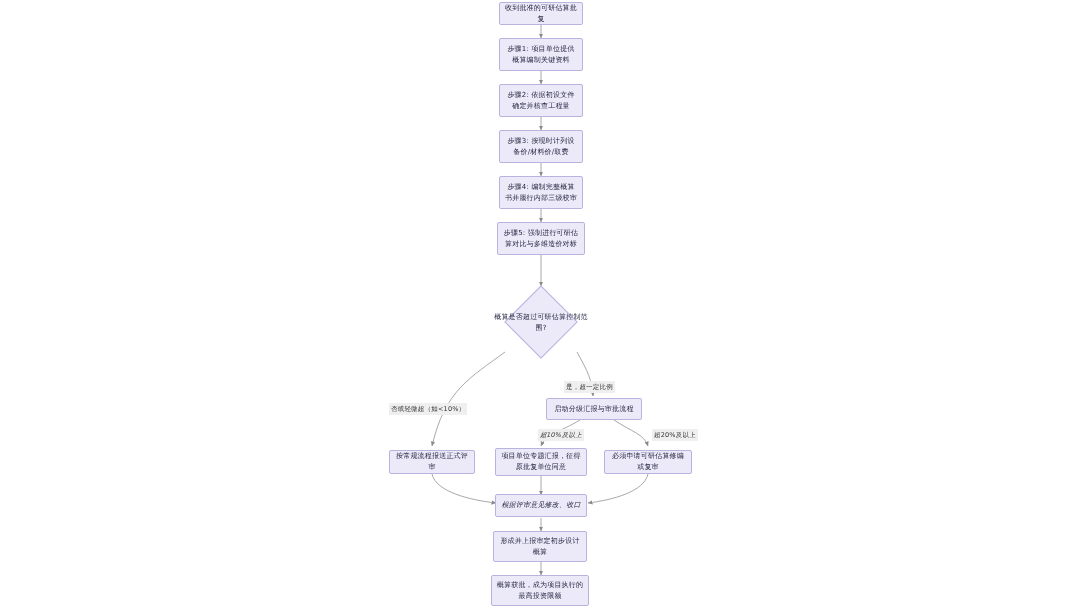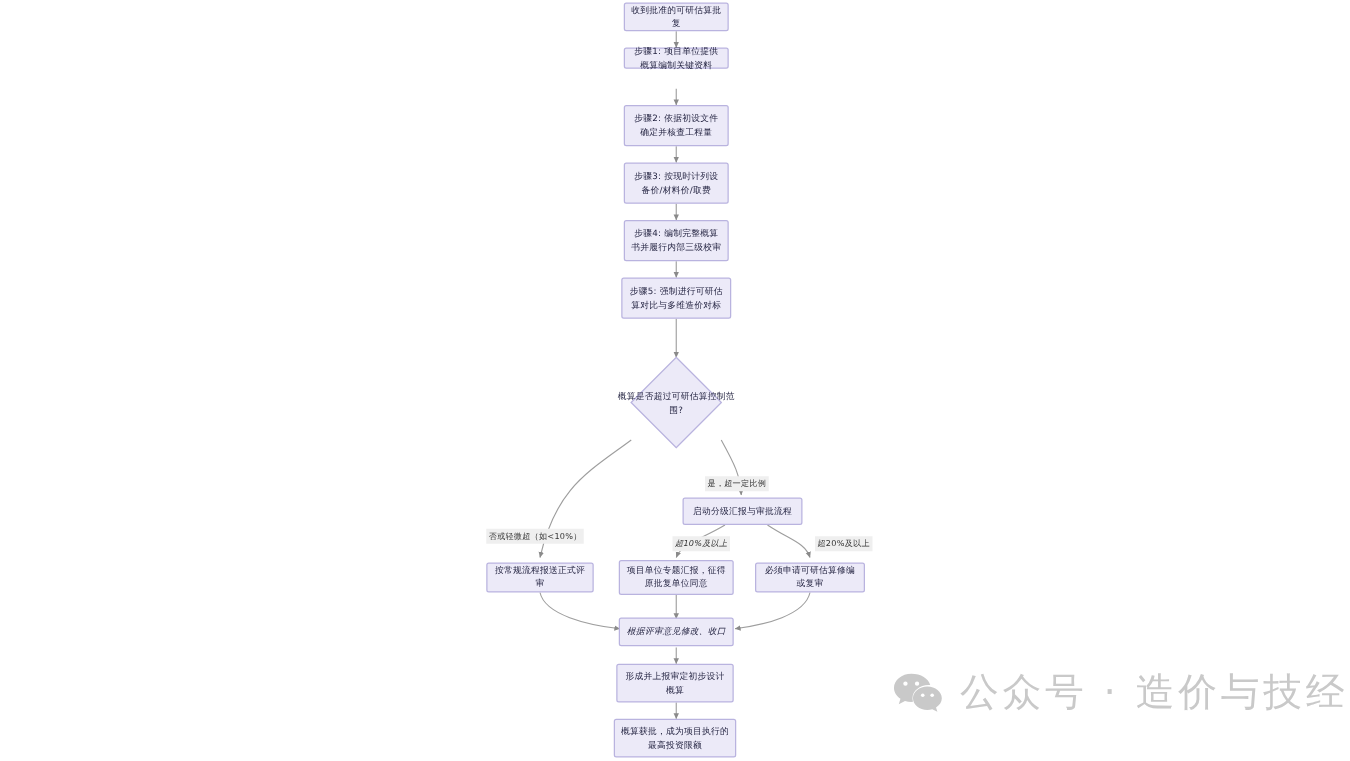--- a/index.html
+++ b/index.html
@@ -122,21 +122,21 @@
       <path d="M648,474 C644,492 612,500 588,503"></path>
       <path d="M541,518 L541,531"></path>
       <path d="M541,562 L541,575"></path>
     </g>
   </svg>
 
   <div class="node" style="left:499px; top:2px; width:84px; height:23px;">
     <span>收到批准的可研估算批复</span>
   </div>
 
-  <div class="node" style="left:499px; top:38px; width:84px; height:17px;">
+  <div class="node" style="left:499px; top:38px; width:84px; height:33px;">
     <span>步骤1: 项目单位提供概算编制关键资料</span>
   </div>
 
   <div class="node" style="left:499px; top:84px; width:84px; height:33px;text-align:center;">
     <span>步骤2: 依据初设文件确定并核查工程量</span>
   </div>
 
   <div class="node" style="left:499px; top:130px; width:84px; height:33px;">
     <span>步骤3: 按现时计列设备价/材料价/取费</span>
   </div>
@@ -147,21 +147,21 @@
 
   <div class="node" style="left:497px; top:222px; width:88px; height:33px;">
     <span>步骤5: 强制进行可研估算对比与多维造价对标</span>
   </div>
 
   <div class="decision" style="left:515px; top:296px; width:52px; height:52px;"></div>
   <div class="decision-label" style="left:492px; top:308px; width:98px; height:30px;">
     <span>概算是否超过可研估算控制范围?</span>
   </div>
 
-  <div class="edge-label" style="left:389px; top:403px;margin-top:20px;">
+  <div class="edge-label" style="left:389px; top:403px;">
     <span>否或轻微超（如&lt;10%）</span>
   </div>
 
   <div class="edge-label" style="left:564px; top:381px;">
     <span>是，超一定比例</span>
   </div>
 
   <div class="node" style="left:546px; top:398px; width:96px; height:22px;">
     <span>启动分级汇报与审批流程</span>
   </div>
@@ -191,25 +191,14 @@
   </div>
 
   <div class="node" style="left:493px; top:531px; width:94px; height:31px;">
     <span>形成并上报审定初步设计概算</span>
   </div>
 
   <div class="node" style="left:491px; top:575px; width:98px; height:31px;">
     <span>概算获批，成为项目执行的最高投资限额</span>
   </div>
 
-  <div id="watermark">
-    <svg class="wm-icon" viewBox="0 0 44 36">
-      <path d="M16.6 1.4C8.1 1.4 1.3 7 1.3 13.9c0 3.9 2.2 7.4 5.7 9.7L5.5 28.3l5.5-2.8c1.8.5 3.7.8 5.6.8.5 0 1 0 1.5-.1-.3-1-.5-2-.5-3.1 0-6.5 6.3-11.7 14.1-11.7.5 0 1 0 1.5.1C31.8 5.6 25 1.4 16.6 1.4z" fill="#C9C9C9"></path>
-      <circle cx="11.4" cy="10.2" r="1.9" fill="#ffffff"></circle>
-      <circle cx="21.6" cy="10.2" r="1.9" fill="#ffffff"></circle>
-      <path d="M43.4 23c0-5.7-5.7-10.3-12.7-10.3S18 17.3 18 23s5.7 10.3 12.7 10.3c1.5 0 2.9-.2 4.3-.6l4.5 2.3-1.2-3.9c3.1-1.9 5.1-4.9 5.1-8.1z" fill="#C9C9C9"></path>
-      <circle cx="26.6" cy="20.4" r="1.6" fill="#ffffff"></circle>
-      <circle cx="34.9" cy="20.4" r="1.6" fill="#ffffff"></circle>
-    </svg>
-    <span>公众号 · 造价与技经</span>
-  </div>
 
 </div>
 
 </body></html>

